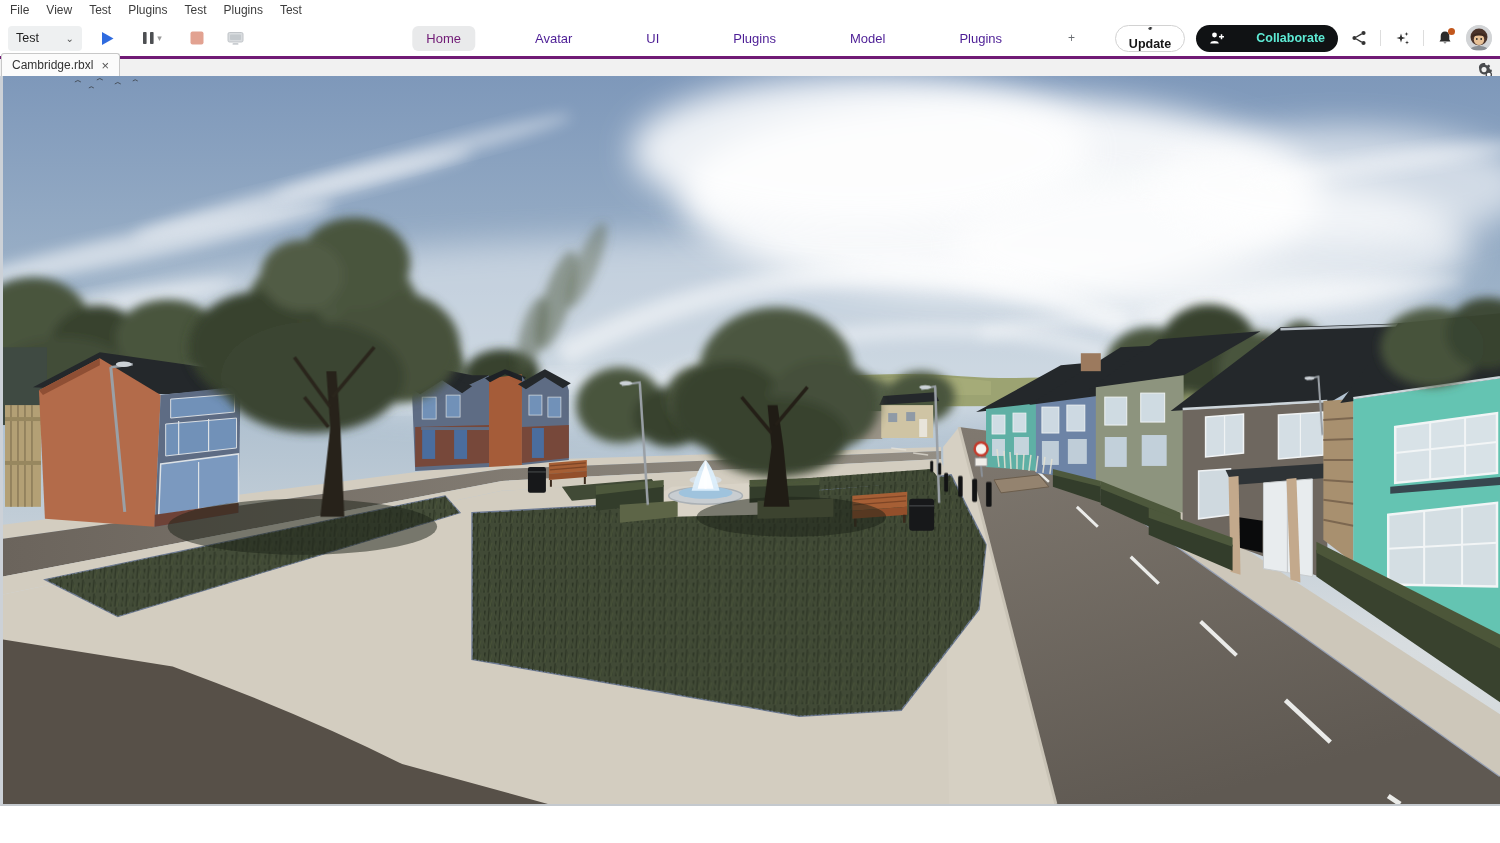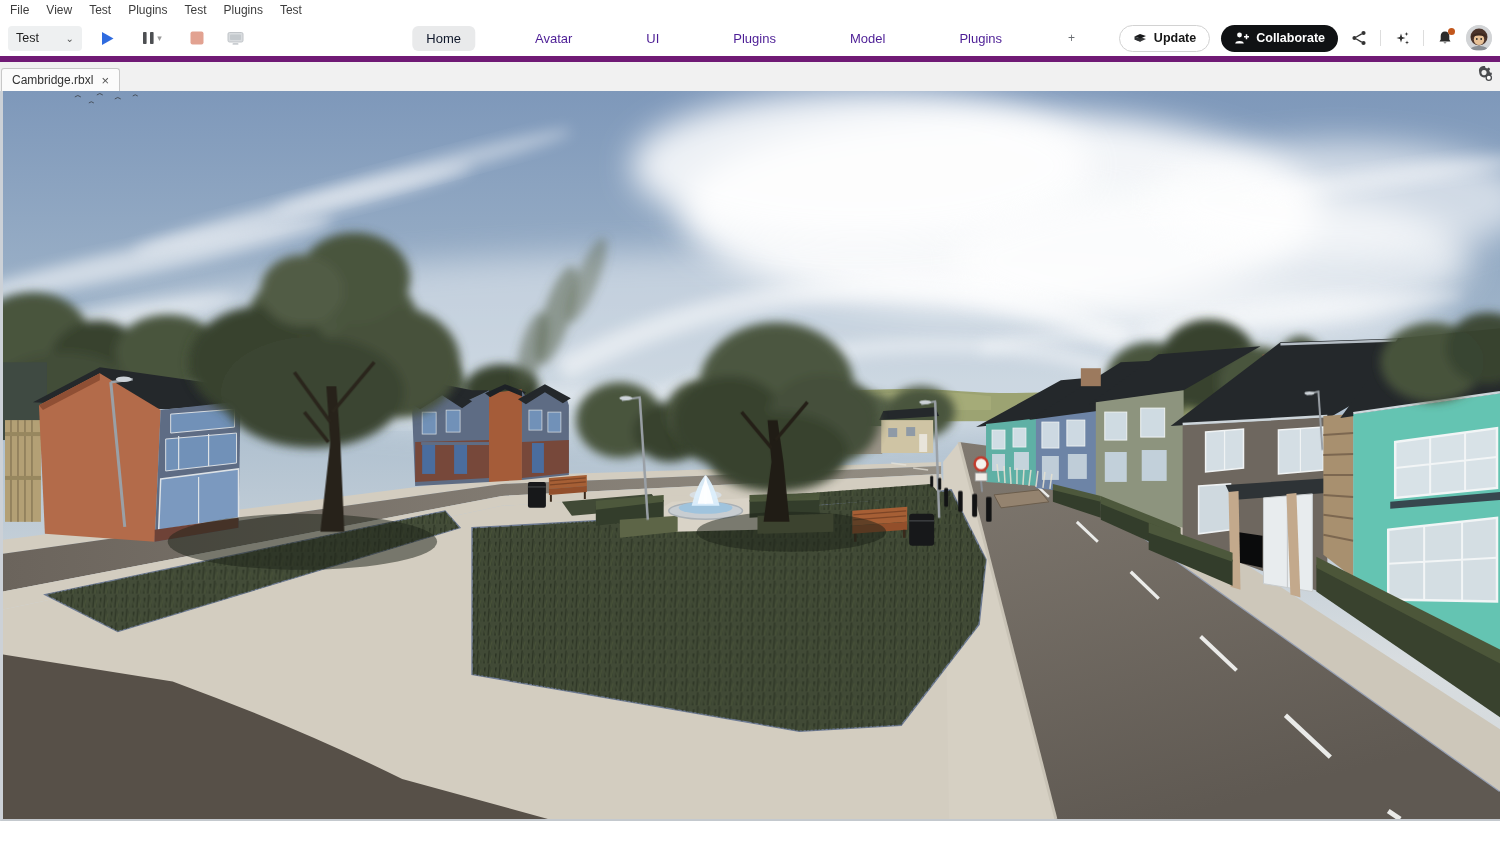--- a/index.html
+++ b/index.html
@@ -15,35 +15,35 @@
   .tb-left { display:flex; align-items:center; gap:0; padding-left:8px; }
   .mode-select { display:flex; align-items:center; justify-content:space-between; width:74px; height:25px; background:#eef0f1; border-radius:4px; padding:0 8px; cursor:pointer; }
   .mode-select .lbl { font-size:12.5px; color:#1f1f1f; }
   .mode-select .chev { font-size:10px; color:#555; }
   .tb-ic { display:flex; align-items:center; justify-content:center; width:26px; height:26px; margin-left:12px; }
   .tb-ic svg { display:block; }
   .pause-chev { font-size:9px; color:#999; margin-left:2px; }
 
   .ribbon-tabs { position:absolute; left:50%; top:0; transform:translateX(-50.5%); height:36px; display:flex; align-items:center; gap:46px; }
   .rtab { font-size:13px; color:#4c1d95; padding:5px 14px; border-radius:6px; cursor:pointer; white-space:nowrap; }
-  .rtab.active { background:#e9eaeb; color:#0f172a; }
+  .rtab.active { background:#e9eaeb; color:#701a75; }
   .rtab.plus { font-size:12px; color:#6a6e72; padding:5px 6px; }
 
   .tb-right { position:absolute; right:8px; top:0; height:36px; display:flex; align-items:center; gap:11px; }
-  .btn-update { display:flex; align-items:center; gap:6px; height:27px; padding:0 13px; background:#fff; border:1px solid #d2d2d2; border-radius:15px; cursor:pointer; }
+  .btn-update { display:flex; align-items:center; gap:6px; height:27px; padding:0 13px; background:#fff; border:1px solid #d2d2d2; border-radius:15px; cursor:pointer;flex-direction:column; }
   .btn-update span { font-size:12.5px; font-weight:700; color:#171717; }
   .btn-collab { display:flex; align-items:center; gap:6px; height:27px; padding:0 13px; background:#101214; border-radius:15px; cursor:pointer; }
-  .btn-collab span { font-size:12.5px; font-weight:700; color:#ffffff; }
+  .btn-collab span { font-size:12.5px; font-weight:700; color:#5eead4;margin-left:25px; }
   .ico-btn { width:20px; height:20px; display:flex; align-items:center; justify-content:center; cursor:pointer; position:relative; }
   .vdiv { width:1px; height:16px; background:#ddd; }
   .bell-dot { position:absolute; top:0; right:0; width:7px; height:7px; border-radius:50%; background:#c2571c; }
   .avatar { width:26px; height:26px; border-radius:50%; overflow:hidden; background:#d4d6d8; cursor:pointer; }
 
   
-  .tabstrip { height:35px; background:#f1f1f1; border-top:6px solid #701a75; display:flex; align-items:flex-end; position:relative; }
+  .tabstrip { height:20px; background:#f1f1f1; border-top:3px solid #701a75; display:flex; align-items:flex-end; position:relative; }
   .doc-tab { height:23px; margin-left:1px; background:#fbfbfb; border:1px solid #c8c8c8; border-bottom:none; border-radius:3px 3px 0 0; display:flex; align-items:center; gap:8px; padding:0 10px; cursor:pointer; }
   .doc-tab .t-lbl { font-size:12px; color:#333; }
   .doc-tab .t-close { font-size:13px; color:#555; cursor:pointer; line-height:1; }
   .strip-gear { position:absolute; right:7px; top:3px; cursor:pointer; }
 
   
   .viewport { width:1500px; height:730px; position:relative; border-left:3px solid #ccd1d7; border-bottom:2px solid #c4c9ce; background:#9db0c4; cursor:crosshair; }
   .viewport svg { display:block; }
   .bottom-gap { height:33px; background:#fff; }
 </style>

